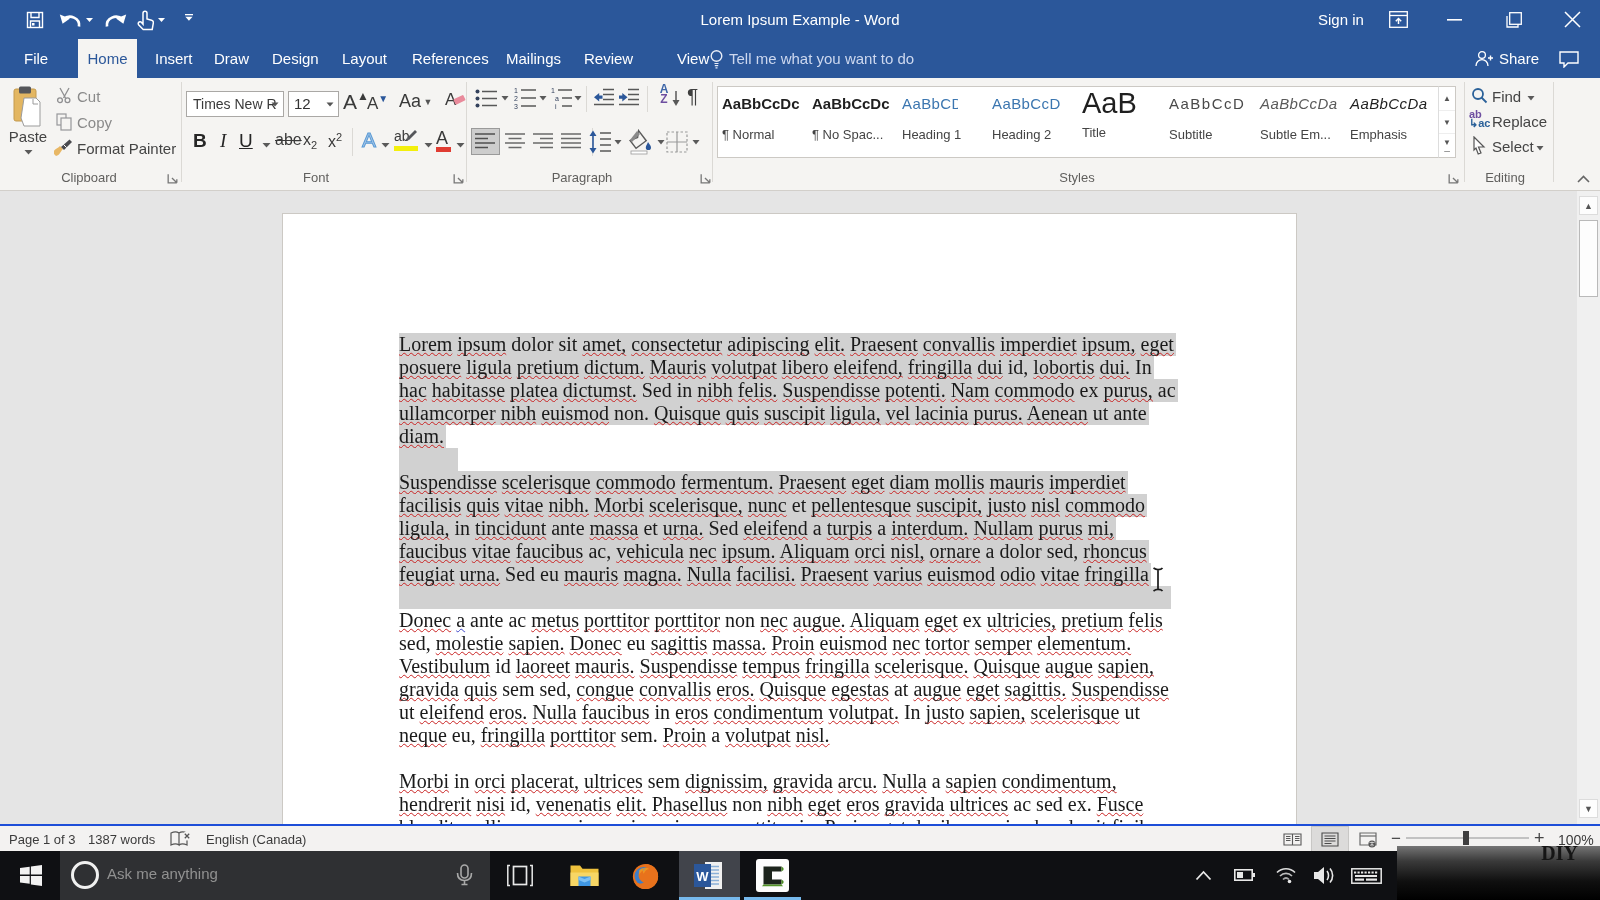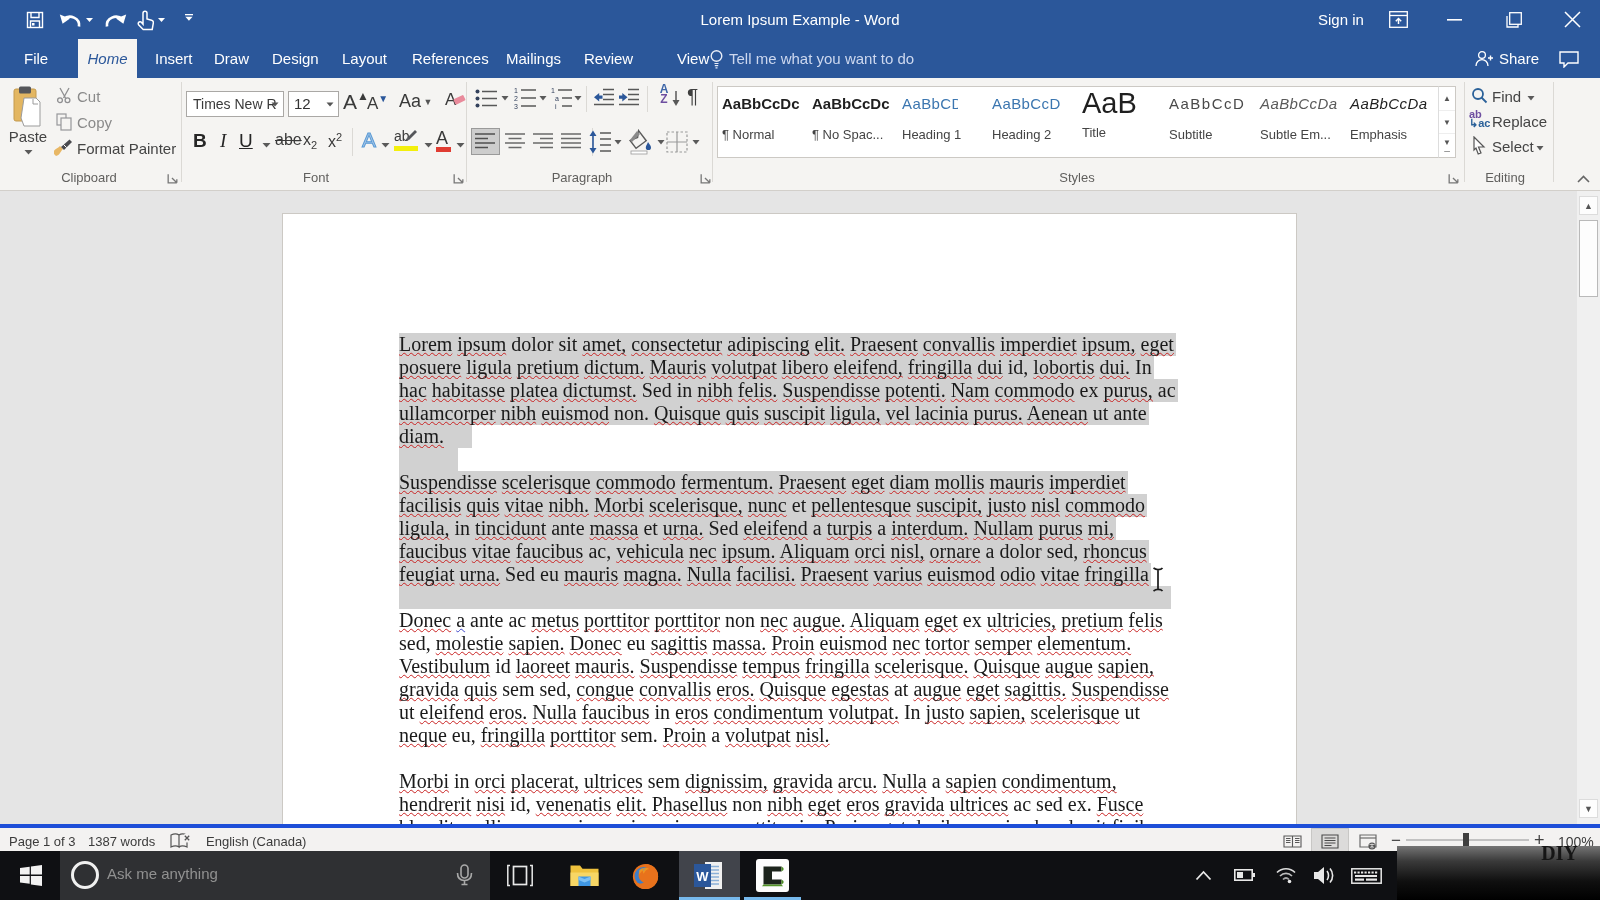--- a/index.html
+++ b/index.html
@@ -3,40 +3,40 @@
 <meta charset="utf-8">
 <style>
   * { margin:0; padding:0; box-sizing:border-box; }
   html,body { width:1600px; height:900px; overflow:hidden; font-family:"Liberation Sans",sans-serif; }
   .abs { position:absolute; }
   #app { position:relative; width:1600px; height:900px; background:#e5e4e2; }
   
   #titlebar { left:0; top:0; width:1600px; height:39px; background:#2b579a; }
   #tabrow { left:0; top:39px; width:1600px; height:39px; background:#2b579a; }
   .tab { position:absolute; top:0; height:39px; line-height:39px; color:#fff; font-size:15px; }
-  #hometab { position:absolute; left:78px; top:0; width:59px; height:39px; background:#f5f4f2; color:#2b579a; text-align:center; line-height:39px; font-size:15px;font-style:italic; }
+  #hometab { position:absolute; left:78px; top:0; width:59px; height:39px; background:#f5f4f2; color:#2b579a; text-align:center; line-height:39px; font-size:15px; }
   
   #ribbon { left:0; top:78px; width:1600px; height:113px; background:#f5f4f2; border-bottom:1px solid #d2cfca; }
   .gsep { position:absolute; top:4px; width:1px; height:100px; background:#dbd9d5; }
   .glabel { position:absolute; top:92px; width:200px; text-align:center; font-size:13px; color:#605f5d; }
   .launcher { position:absolute; top:94px; width:13px; height:13px; }
   .btnlabel { font-size:15px; color:#444; }
   .sty { top:14px; text-align:left; }
   .ss { font-size:15px; color:#1f1f1f; letter-spacing:0.4px; height:24px; line-height:24px; white-space:nowrap; }
   .sl { font-size:13px; color:#444; margin-top:11px; }
   
   #docarea { left:0; top:191px; width:1600px; height:633px; background:#e5e5e5; }
   #page { position:absolute; left:282px; top:22px; width:1015px; height:611px; background:#fff; border:1px solid #ccc9c4; border-bottom:none; }
   #doctext { position:absolute; left:116px; top:119px; width:810px; font-family:"Liberation Serif",serif; font-size:20px; color:#1a1a1a; }
   .ln { height:23px; line-height:23px; white-space:nowrap; }
   .sel { background:#d1d1d1; display:inline-block; height:23px; padding-right:2px; }
   .m { text-decoration:underline wavy #c92323 1.2px; text-decoration-skip-ink:none; text-underline-offset:1px; }
   .g { text-decoration:underline wavy #3f46c9 1.2px; text-decoration-skip-ink:none; text-underline-offset:1px; }
   
-  #statusbar { left:0; top:824px; width:1600px; height:27px; background:#f3f2f1; border-top:4px solid #1d4ed8; font-size:13px; color:#3b3b3b; }
+  #statusbar { left:0; top:824px; width:1600px; height:27px; background:#f3f2f1; border-top:2px solid #1d4ed8; font-size:13px; color:#3b3b3b; }
   
   #taskbar { left:0; top:851px; width:1600px; height:49px; background:#0f1013; }
   #searchbox { position:absolute; left:60px; top:0; width:430px; height:49px; background:#2f3033; }
 </style>
 </head>
 <body>
 <div id="app">
   <div id="titlebar" class="abs">
     <svg class="abs" style="left:26px;top:11px" width="18" height="18" viewBox="0 0 18 18">
         <g fill="none" stroke="#fff" stroke-width="1.4">
@@ -404,21 +404,21 @@
       <div class="abs" style="left:2px;top:5px;width:19px;height:19px;background:#fdfdfd;border:1px solid #dcdcdc;text-align:center;font-size:9px;color:#555;line-height:19px;">▲</div>
       <div class="abs" style="left:2px;top:29px;width:19px;height:77px;background:#fdfdfd;border:1px solid #b9b9b9;"></div>
       <div class="abs" style="left:2px;top:608px;width:19px;height:19px;background:#fdfdfd;border:1px solid #dcdcdc;text-align:center;font-size:9px;color:#555;line-height:19px;">▼</div>
     </div>
     <div id="page">
       <div id="doctext">
       <div class="ln"><span class="sel"><span class="m">Lorem</span> <span class="m">ipsum</span> dolor sit <span class="m">amet,</span> <span class="m">consectetur</span> <span class="m">adipiscing</span> <span class="m">elit.</span> <span class="m">Praesent</span> <span class="m">convallis</span> <span class="m">imperdiet</span> <span class="m">ipsum,</span> <span class="m">eget</span></span></div>
       <div class="ln"><span class="sel"><span class="m">posuere</span> <span class="m">ligula</span> <span class="m">pretium</span> <span class="m">dictum.</span> <span class="m">Mauris</span> <span class="m">volutpat</span> <span class="m">libero</span> <span class="m">eleifend,</span> <span class="m">fringilla</span> <span class="m">dui</span> id, <span class="m">lobortis</span> <span class="m">dui.</span> In</span></div>
       <div class="ln"><span class="sel"><span class="m">hac</span> <span class="m">habitasse</span> <span class="m">platea</span> <span class="m">dictumst.</span> Sed in <span class="m">nibh</span> <span class="m">felis.</span> <span class="m">Suspendisse</span> <span class="m">potenti.</span> <span class="m">Nam</span> <span class="m">commodo</span> ex <span class="m">purus,</span> ac</span></div>
       <div class="ln"><span class="sel"><span class="m">ullamcorper</span> <span class="m">nibh</span> <span class="m">euismod</span> non. <span class="m">Quisque</span> <span class="m">quis</span> <span class="m">suscipit</span> <span class="m">ligula,</span> <span class="m">vel</span> <span class="m">lacinia</span> <span class="m">purus.</span> <span class="m">Aenean</span> ut ante</span></div>
-      <div class="ln"><span class="sel" style="padding-right:28px"><span class="m">diam.</span></span></div>
+      <div class="ln"><span class="sel" style="padding-right:2px"><span class="m">diam.</span></span></div>
       <div class="ln"><span class="sel" style="display:inline-block;width:59px;height:23px;"></span></div>
       <div class="ln"><span class="sel"><span class="m">Suspendisse</span> <span class="m">scelerisque</span> <span class="m">commodo</span> <span class="m">fermentum.</span> <span class="m">Praesent</span> <span class="m">eget</span> <span class="m">diam</span> <span class="m">mollis</span> <span class="m">mauris</span> <span class="m">imperdiet</span></span></div>
       <div class="ln"><span class="sel"><span class="m">facilisis</span> <span class="m">quis</span> <span class="m">vitae</span> <span class="m">nibh.</span> <span class="m">Morbi</span> <span class="m">scelerisque,</span> <span class="m">nunc</span> et <span class="m">pellentesque</span> <span class="m">suscipit,</span> <span class="m">justo</span> <span class="m">nisl</span> <span class="m">commodo</span></span></div>
       <div class="ln"><span class="sel"><span class="m">ligula,</span> in <span class="m">tincidunt</span> ante <span class="m">massa</span> et <span class="m">urna.</span> Sed <span class="m">eleifend</span> a <span class="m">turpis</span> a <span class="m">interdum.</span> <span class="m">Nullam</span> <span class="m">purus</span> <span class="m">mi,</span></span></div>
       <div class="ln"><span class="sel"><span class="m">faucibus</span> <span class="m">vitae</span> <span class="m">faucibus</span> ac, <span class="m">vehicula</span> <span class="m">nec</span> <span class="m">ipsum.</span> <span class="m">Aliquam</span> <span class="m">orci</span> <span class="m">nisl,</span> <span class="m">ornare</span> a dolor sed, <span class="m">rhoncus</span></span></div>
       <div class="ln"><span class="sel"><span class="m">feugiat</span> <span class="m">urna.</span> Sed eu <span class="m">mauris</span> <span class="m">magna.</span> <span class="m">Nulla</span> <span class="m">facilisi.</span> <span class="m">Praesent</span> <span class="m">varius</span> <span class="m">euismod</span> <span class="m">odio</span> <span class="m">vitae</span> <span class="m">fringilla</span></span></div>
       <div class="ln"><span class="sel" style="display:inline-block;width:772px;height:23px;"></span></div>
       <div class="ln"><span class="m">Donec</span> <span class="g">a</span> ante ac <span class="m">metus</span> <span class="m">porttitor</span> <span class="m">porttitor</span> non <span class="m">nec</span> <span class="m">augue.</span> <span class="m">Aliquam</span> <span class="m">eget</span> ex <span class="m">ultricies,</span> <span class="m">pretium</span> <span class="m">felis</span></div>
       <div class="ln">sed, <span class="m">molestie</span> <span class="m">sapien.</span> <span class="m">Donec</span> eu <span class="m">sagittis</span> <span class="m">massa.</span> <span class="m">Proin</span> <span class="m">euismod</span> <span class="m">nec</span> <span class="m">tortor</span> <span class="m">semper</span> <span class="m">elementum.</span></div>
       <div class="ln"><span class="m">Vestibulum</span> id <span class="m">laoreet</span> <span class="m">mauris.</span> <span class="m">Suspendisse</span> <span class="m">tempus</span> <span class="m">fringilla</span> <span class="m">scelerisque.</span> <span class="m">Quisque</span> <span class="m">augue</span> <span class="m">sapien,</span></div>

